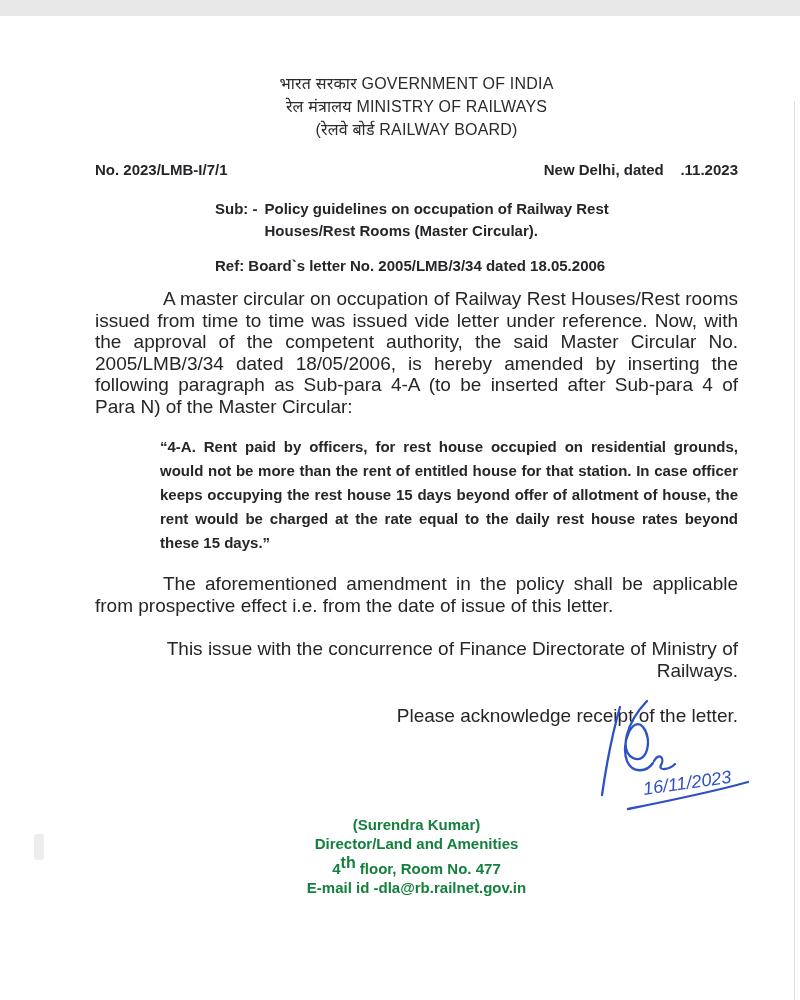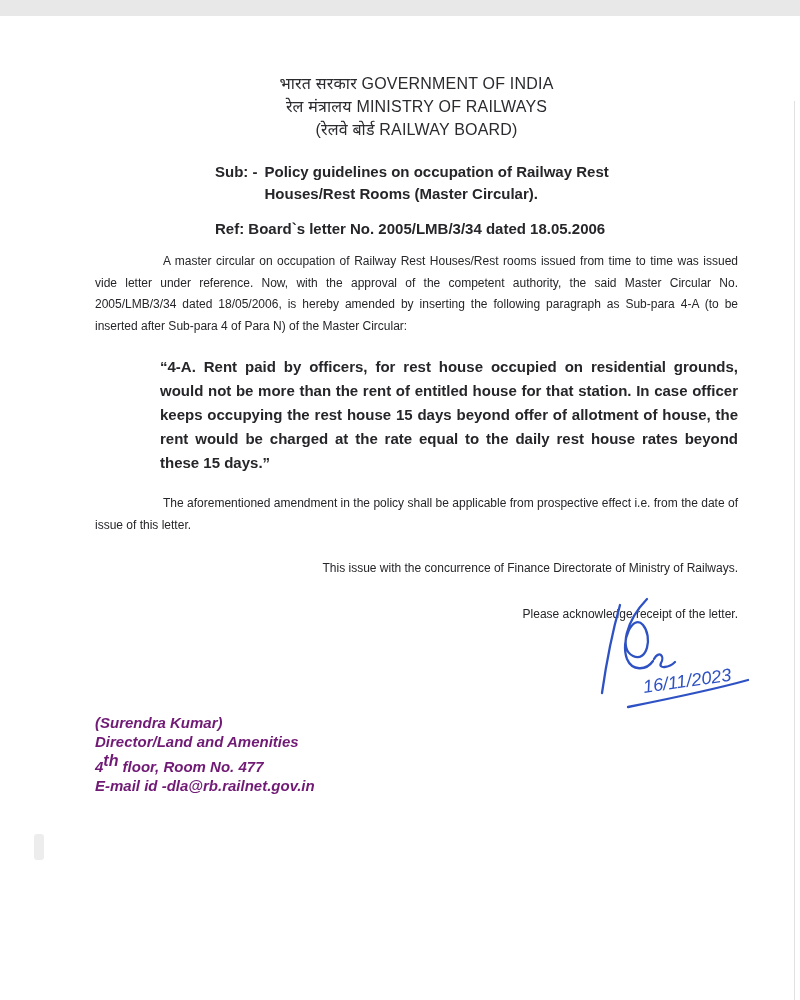--- a/index.html
+++ b/index.html
@@ -25,34 +25,34 @@
   .refline .right { white-space:pre; }
   .addressee { margin-top:12px; font-size:15px; line-height:21px; }
   .subject {
     display:flex; margin:20px 0 0 120px;
     font-weight:bold; font-size:15px; line-height:22px;
   }
   .subject .label { white-space:pre; margin-right:7px; }
   .subject .text { width:382px; }
   .reference { margin:13px 0 0 120px; font-weight:bold; font-size:15px; line-height:21px; }
   .para {
-    margin-top:12px; font-size:12px; line-height:21.5px;
+    margin-top:12px; font-size:19px; line-height:21.5px;
     text-align:justify; text-indent:68px;
   }
   .quote {
     margin:18px 0 0 65px;
     font-weight:bold; font-size:15px; line-height:24px;
     text-align:justify;
   }
   .p2 { margin-top:18px; }
   .p3 { margin-top:22px; text-align:right; }
   .p4 { margin-top:24px; text-align:right; }
   .sig-area { position:relative; height:88px; }
   .sig-svg { position:absolute; right:-18px; top:-32px; }
-  .sig-block { text-align:left; font-weight:bold; font-size:15px; line-height:19px; color:#701a75;font-style:italic; }
+  .sig-block { text-align:center; font-weight:bold; font-size:15px; line-height:19px; color:#15803d; }
   .sig-block sup { font-size:16px; }
   .hand-date {
     font-style:italic;
     font-family:"Liberation Sans", sans-serif;
   }
   .scan-bottom {
     position:absolute; left:30px; right:0; top:984px; height:2px;
     background:#bdbdbd; opacity:.75;
   }
   .scan-right {
@@ -69,20 +69,24 @@
 
 <div class="page">
   <div class="content">
 
     <div class="letterhead">
       <div>भारत सरकार GOVERNMENT OF INDIA</div>
       <div>रेल  मंत्रालय MINISTRY OF RAILWAYS</div>
       <div>(रेलवे बोर्ड  RAILWAY BOARD)</div>
     </div>
 
+    <div class="refline">
+      <span>No. 2023/LMB-I/7/1</span>
+      <span class="right">New Delhi, dated    .11.2023</span>
+    </div>
 
 
     <div class="subject">
       <span class="label">Sub: -</span>
       <span class="text">Policy guidelines on occupation of Railway Rest Houses/Rest Rooms (Master Circular).</span>
     </div>
 
     <div class="reference">Ref: Board`s letter No. 2005/LMB/3/34 dated 18.05.2006</div>
 
     <div class="para p1">A master circular on occupation of Railway Rest Houses/Rest rooms issued from time to time was issued vide letter under reference. Now, with the approval of the competent authority, the said Master Circular No. 2005/LMB/3/34 dated 18/05/2006, is hereby amended by inserting the following paragraph as Sub-para 4-A (to be inserted after Sub-para 4 of Para N) of the Master Circular:</div>

